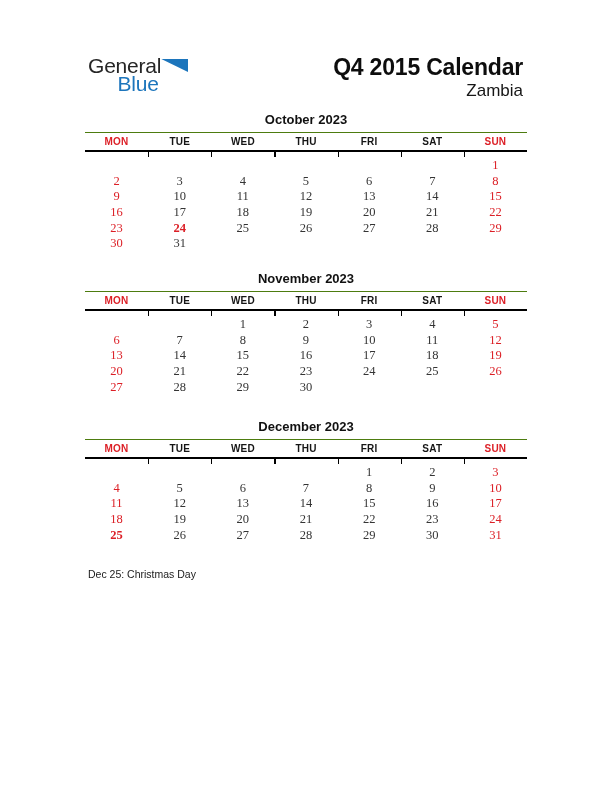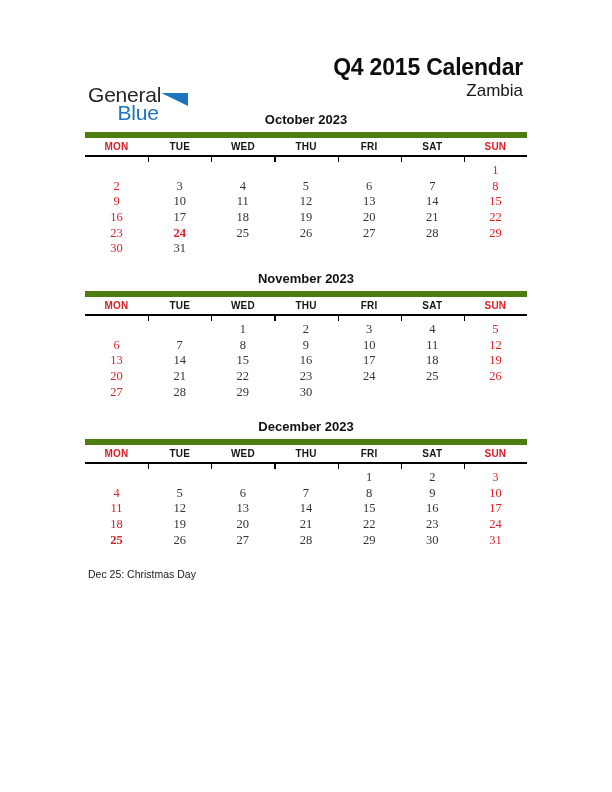--- a/index.html
+++ b/index.html
@@ -5,21 +5,21 @@
   html,body{margin:0;padding:0;background:#fff;}
   .page{
     position:relative;
     width:612px;height:792px;
     background:#fff;
     overflow:hidden;
     font-family:"Liberation Sans",sans-serif;
   }
   
   .logo{position:absolute;left:88px;top:55px;width:100px;}
-  .logo-top{display:flex;align-items:flex-end;justify-content:space-between;margin-top:29px;}
+  .logo-top{display:flex;align-items:flex-start;justify-content:space-between;}
   .logo-general{
     font-size:21px;line-height:22px;color:#262626;letter-spacing:-0.2px;
   }
   .logo-flag{
     width:29px;height:13px;margin-top:4px;
     background:var(--blue);
     clip-path:polygon(0 0,100% 0,100% 100%);
     display:inline-block;
   }
   .logo-blue{
@@ -33,21 +33,21 @@
   .month{position:absolute;left:85px;width:442px;}
   .month-0{top:112px;}
   .month-1{top:271px;}
   .month-2{top:419px;}
   .month-title{
     text-align:center;font-size:13px;font-weight:bold;color:#111;
     line-height:16px;letter-spacing:0;
   }
   .weekdays{
     display:grid;grid-template-columns:repeat(7,1fr);
-    border-top:6px solid #4d7c0f;border-bottom:2.5px solid #000;
+    border-top:1px solid #4d7c0f;border-bottom:2.5px solid #000;
     padding:3px 0;margin-top:4px;
   }
   .wd{
     text-align:center;font-size:10px;font-weight:bold;color:#151515;
     letter-spacing:.2px;line-height:11px;
   }
   .wd.red{color:var(--red);}
   .ticks{position:relative;height:5px;}
   .ticks i{position:absolute;top:0;width:1.2px;height:5px;background:#000;}
   .days{

